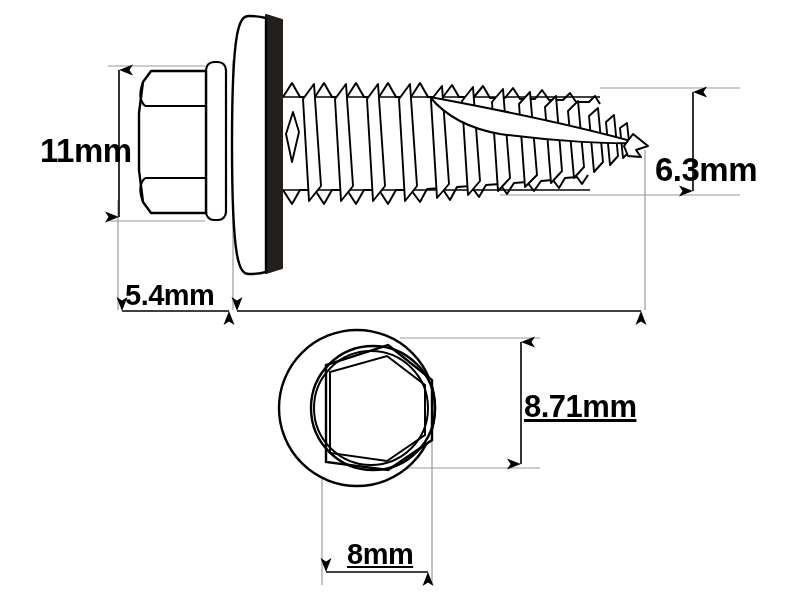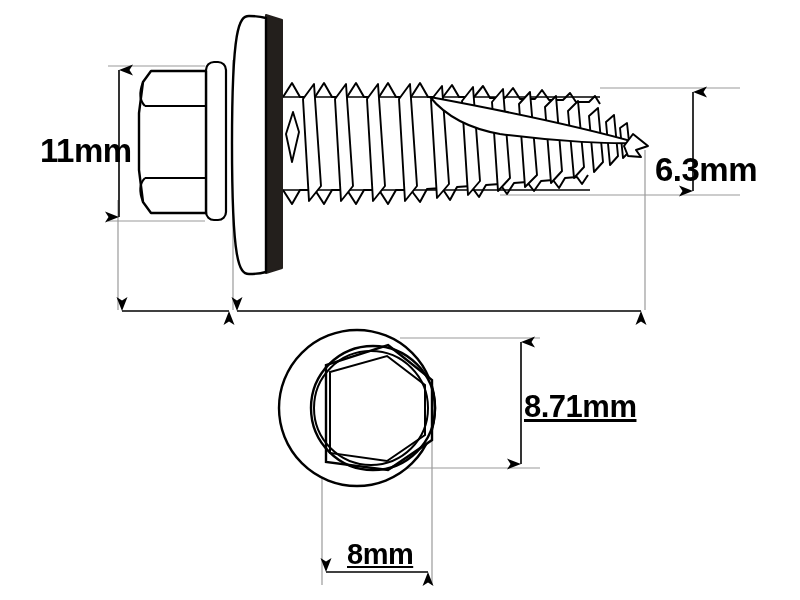--- a/index.html
+++ b/index.html
@@ -126,16 +126,17 @@
       <line x1="693" y1="92" x2="693" y2="191" marker-start="url(#arrUp)" marker-end="url(#arrEnd)"></line>
       <line x1="122" y1="311" x2="229" y2="311" marker-start="url(#arrUp)" marker-end="url(#arrEnd)"></line>
       <line x1="237" y1="311" x2="641" y2="311" marker-start="url(#arrUp)" marker-end="url(#arrEnd)"></line>
       <line x1="521" y1="342" x2="521" y2="464" marker-start="url(#arrUp)" marker-end="url(#arrEnd)"></line>
       <line x1="326" y1="572" x2="428" y2="572" marker-start="url(#arrUp)" marker-end="url(#arrEnd)"></line>
     </g>
   </svg>
 
   <div class="dimlabel t-11">11mm</div>
   <div class="dimlabel t-63">6.3mm</div>
+  <div class="dimlabel t-54">5.4mm</div>
   <div class="dimlabel t-871">8.71mm</div>
   <div class="dimlabel t-8">8mm</div>
 
 </div>
 
 </body></html>

